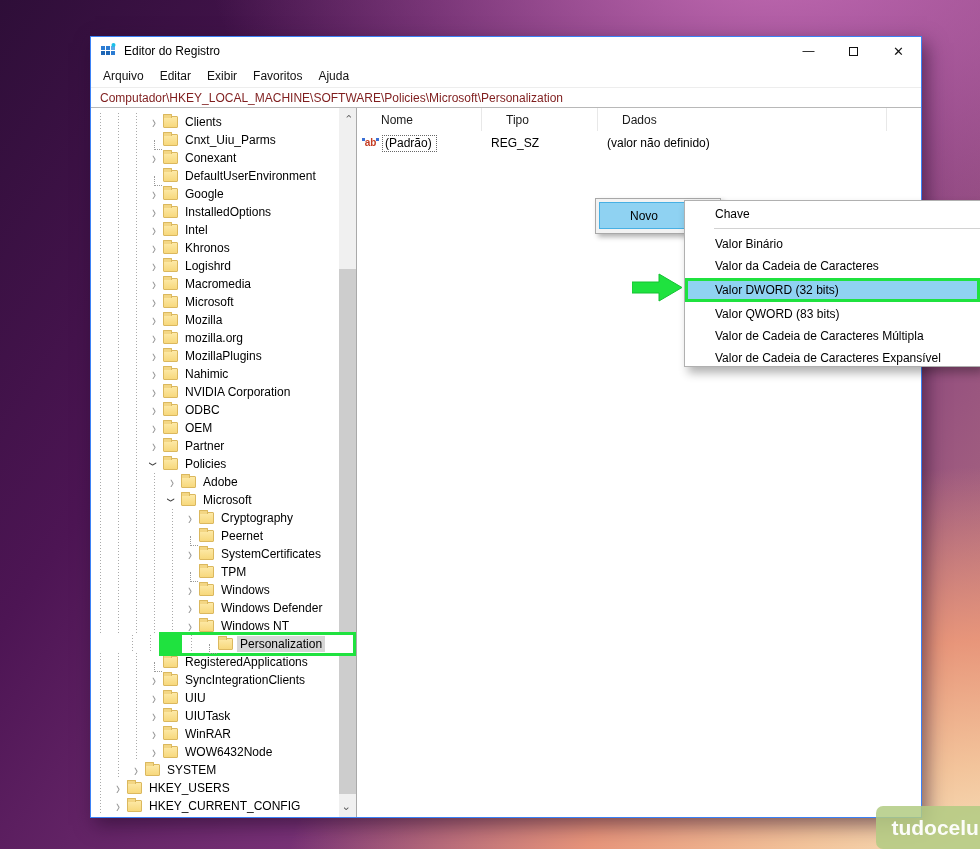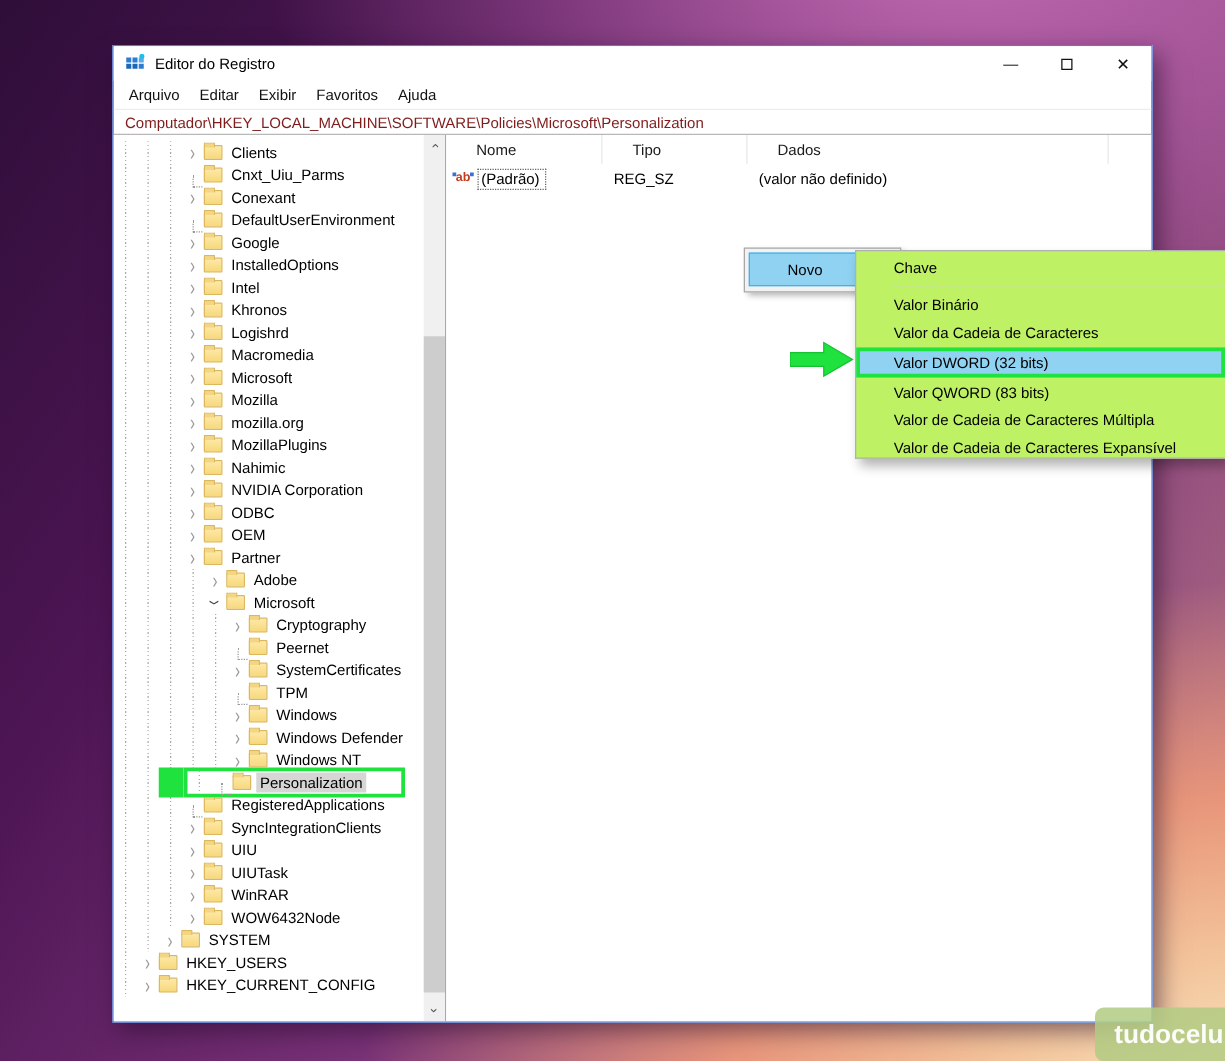--- a/index.html
+++ b/index.html
@@ -46,21 +46,21 @@
   .exp.e { transform: rotate(90deg) scale(1.0,1.5); color: #3f3f3f; }
   .exp.leafdot { position: relative; }
   .exp.leafdot::before { content: ""; position: absolute; left: 9px; top: 0; width: 7px; height: 9px;
     border-left: 1px dotted #9a9a9a; border-bottom: 1px dotted #9a9a9a; }
   .folder { width: 15px; height: 12px; flex: none; margin-right: 4px; position: relative;
     background: linear-gradient(#fde9a7, #f7d87c); border: 1px solid #dgb85e; border: 1px solid #dbb85e; border-radius: 1px; }
   .folder::before { content: ""; position: absolute; left: -1px; top: -3px; width: 7px; height: 3px;
     background: #f3d684; border: 1px solid #dbb85e; border-bottom: none; border-radius: 1px 1px 0 0; }
   .lab { padding: 1px 3px; color: #000; }
   .lab.sel { background: #d6d6d6; }
-  .trow.annotated { position: relative; z-index: 6; }
+  .trow.annotated { position: relative; z-index: 6; padding-left: 32px; }
   .hl-fill { width: 20px; height: 24px; flex: none; background: var(--green); }
   .hl-box { display: flex; align-items: center; height: 24px; background: #fff;
     border: 3px solid var(--green); padding-right: 28px; }
   
   .vscroll { position: absolute; right: 0; top: 0; bottom: 0; width: 17px; background: #f0f0f0; }
   .scroll-arrow { position: absolute; left: 0; width: 17px; height: 17px; display: flex; align-items: center;
     justify-content: center; color: #555; font-size: 11px; }
   .scroll-arrow.up { top: 0; transform: rotate(-90deg); }
   .scroll-arrow.down { bottom: 0; transform: rotate(90deg); }
   .scroll-thumb { position: absolute; left: 0; width: 17px; top: 161px; height: 525px; background: #cdcdcd; }
@@ -80,21 +80,21 @@
   .ab-icon::before { left: 0; top: 1px; } .ab-icon::after { right: 0; top: 1px; }
   .name-dotted { border: 1px dotted #666; padding: 0 4px 1px 2px; }
 
   
   .ctx-menu { position: absolute; left: 568px; top: 198px; width: 126px; height: 36px;
     background: #f2f2f2; border: 1px solid #a8a8a8; box-shadow: 3px 3px 5px rgba(0,0,0,.3); z-index: 20; margin-left: 27px; }
   .ctx-item { margin: 3px; height: 27px; background: var(--menu-hl); border: 1px solid var(--menu-hl-border);
     display: flex; align-items: center; font-size: 12px; color: #000; padding-left: 30px; }
   .ctx-arrow { margin-left: auto; margin-right: 9px; color: #333; transform: scale(0.9,1.4); }
   .submenu { position: absolute; left: 684px; top: 200px; width: 296px; height: 167px;
-    background: #bef264; border: 1px solid #b0b0b0; border-right: none;
+    background: #ffffff; border: 1px solid #b0b0b0; border-right: none;
     box-shadow: 4px 6px 9px rgba(0,0,0,.3); z-index: 21; padding-top: 2px; }
   .sitem { height: 22px; display: flex; align-items: center; padding-left: 30px; font-size: 12px; color: #000; }
   .sitem.hl { background: var(--menu-hl); border: 3px solid var(--green); height: 24px; padding-left: 27px; margin: 1px 0; }
   .msep { border-top: 1px solid #d2d2d2; margin: 3px 0 4px 29px; height: 0; }
 
   
   .green-arrow { position: absolute; left: 632px; top: 272px; z-index: 30; }
   .watermark { position: absolute; left: 836px; top: 806px; width: 144px; height: 43px;
     background: rgba(178,203,130,.85); border-radius: 7px 0 0 7px; z-index: 40;
     display: flex; align-items: center; justify-content: center; margin-left: 40px; }
@@ -293,20 +293,28 @@
             <span class="guide"></span>
             <span class="guide"></span>
             <span class="exp c">›</span>
             <span class="folder"></span>
             <span class="lab">Partner</span>
           </div>
           <div class="trow">
             <span class="guide"></span>
             <span class="guide"></span>
             <span class="guide"></span>
+            <span class="exp e">›</span>
+            <span class="folder"></span>
+            <span class="lab">Policies</span>
+          </div>
+          <div class="trow">
+            <span class="guide"></span>
+            <span class="guide"></span>
+            <span class="guide"></span>
             <span class="guide"></span>
             <span class="exp c">›</span>
             <span class="folder"></span>
             <span class="lab">Adobe</span>
           </div>
           <div class="trow">
             <span class="guide"></span>
             <span class="guide"></span>
             <span class="guide"></span>
             <span class="guide"></span>

